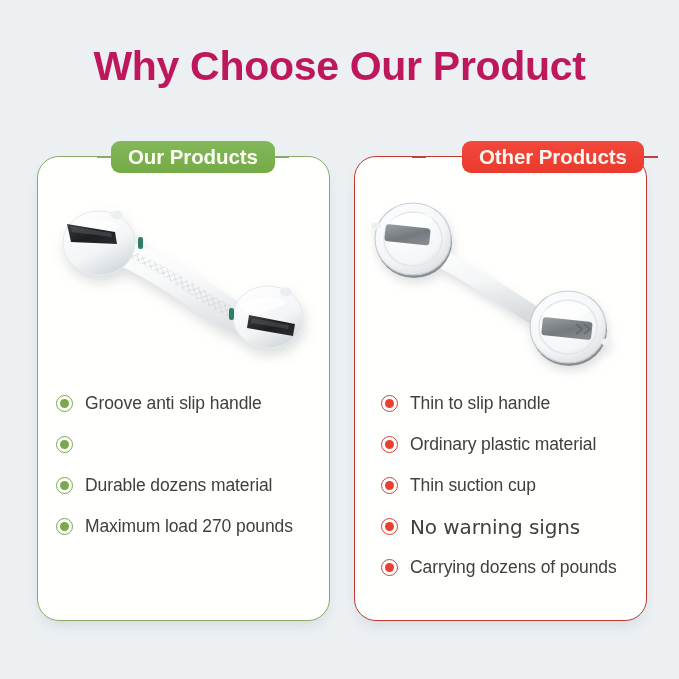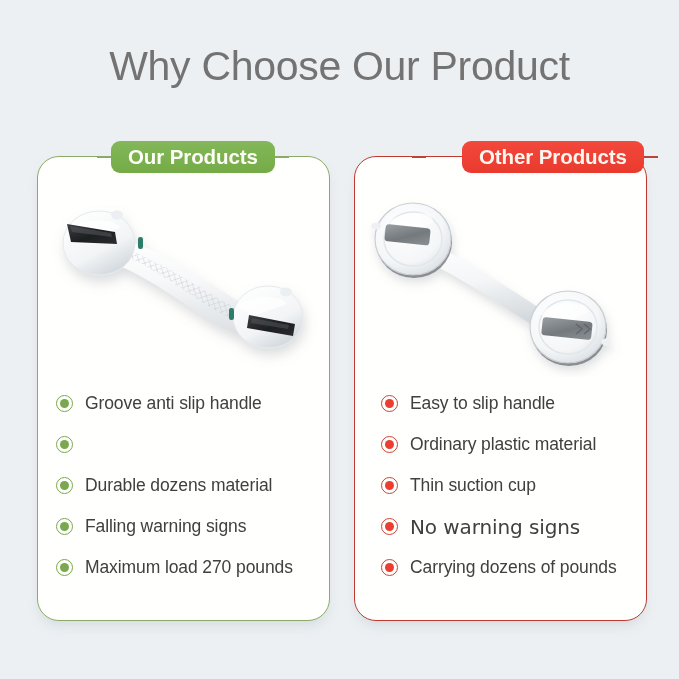--- a/index.html
+++ b/index.html
@@ -17,22 +17,22 @@
 
   
   .page-title {
     position: absolute;
     top: 43px;
     left: 0;
     width: 679px;
     text-align: center;
     font-family: "Liberation Sans", sans-serif;
     font-size: 41px;
-    font-weight: normal;
-    color: #737373;
+    font-weight: bold;
+    color: #be185d;
     letter-spacing: -0.3px;
     white-space: nowrap;
   }
 
   
   .card {
     position: absolute;
     top: 156px;
     width: 293px;
     height: 465px;
@@ -235,26 +235,20 @@
   <div class="feature-item">
     <span class="bullet bullet-green">
       <span class="bullet-core"></span>
     </span>
   </div>
   <div class="feature-item">
     <span class="bullet bullet-green">
       <span class="bullet-core"></span>
     </span>
     <span class="feature-text">Durable dozens material</span>
-  </div>
-  <div class="feature-item">
-    <span class="bullet bullet-green">
-      <span class="bullet-core"></span>
-    </span>
-    <span class="feature-text">Falling warning signs</span>
   </div>
   <div class="feature-item">
     <span class="bullet bullet-green">
       <span class="bullet-core"></span>
     </span>
     <span class="feature-text">Maximum load 270 pounds</span>
   </div>
 </div>
 
 <div class="card card-right"></div>
@@ -312,21 +306,21 @@
       <ellipse cx="252" cy="160" rx="5" ry="3.5" fill="#eef1f3"></ellipse>
     </g>
   </svg>
 </div>
 
 <div class="feature-list list-right">
   <div class="feature-item">
     <span class="bullet bullet-red">
       <span class="bullet-core"></span>
     </span>
-    <span class="feature-text">Easy to slip handle</span>
+    <span class="feature-text">Thin to slip handle</span>
   </div>
   <div class="feature-item">
     <span class="bullet bullet-red">
       <span class="bullet-core"></span>
     </span>
     <span class="feature-text">Ordinary plastic material</span>
   </div>
   <div class="feature-item">
     <span class="bullet bullet-red">
       <span class="bullet-core"></span>

